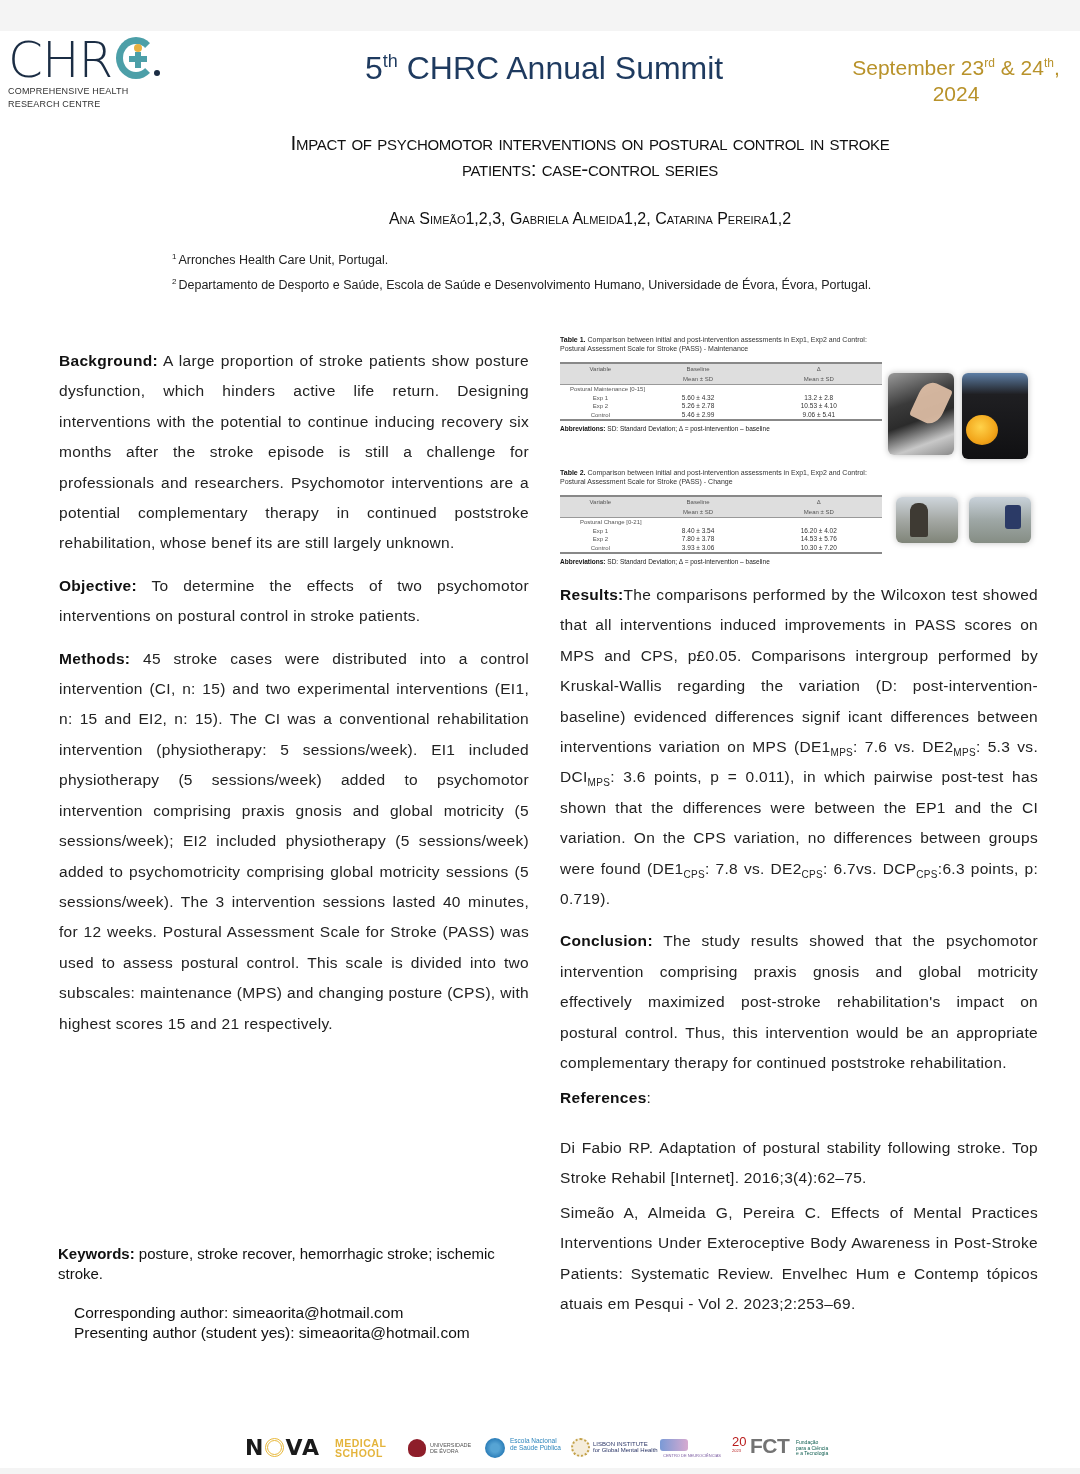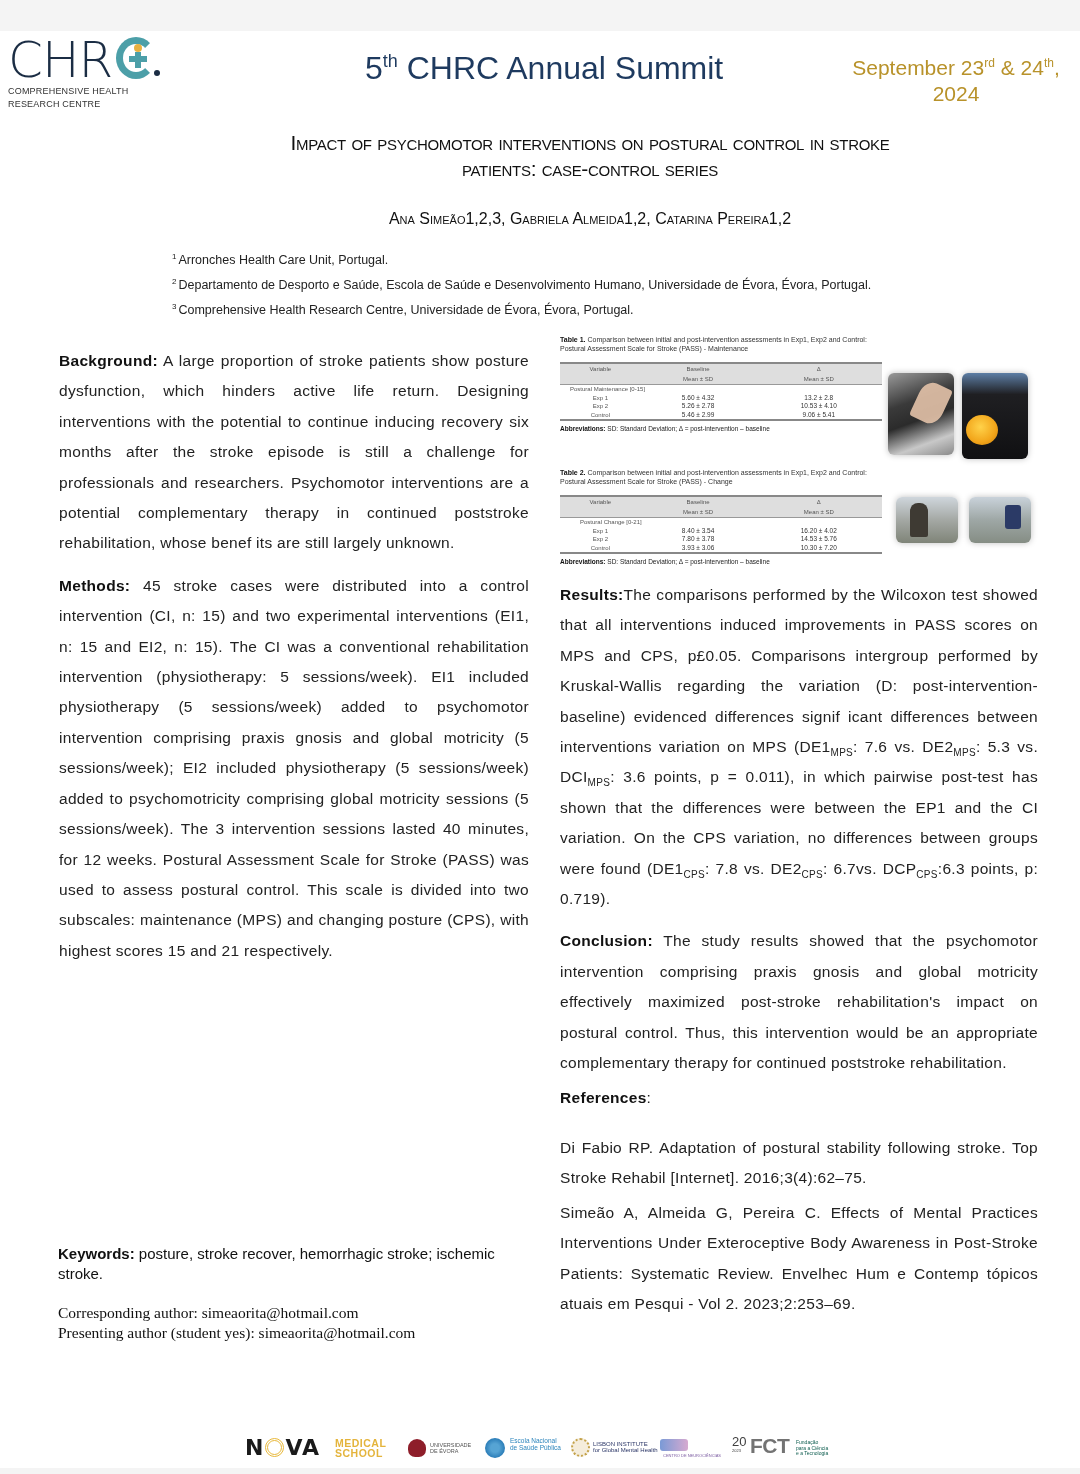--- a/index.html
+++ b/index.html
@@ -30,21 +30,21 @@
   .affils sup { font-size: 8px; margin-right: 2px; }
 
   
   .col-left { position: absolute; left: 59px; top: 346px; width: 470px; }
   .col-right { position: absolute; left: 560px; top: 580px; width: 478px; }
   .para { font-size: 15.5px; line-height: 30.4px; color: #222; text-align: justify; margin-bottom: 12px; letter-spacing: 0.3px; }
   .para b { color: #111; font-weight: bold; }
   .para sub { font-size: 10px; vertical-align: -4px; line-height: 0; }
 
   .keywords { position: absolute; left: 58px; top: 1244px; width: 470px; font-size: 15px; line-height: 20px; color: #111; }
-  .contact { position: absolute; left: 58px; top: 1303px; width: 480px; font-size: 15.5px; line-height: 20px; color: #111; font-family: Liberation Serif, serif; }
+  .contact { position: absolute; left: 74px; top: 1303px; width: 480px; font-size: 15.5px; line-height: 20px; color: #111; }
 
   
   .tbl-block { position: absolute; left: 560px; width: 322px; }
   .tbl-cap { font-size: 7px; line-height: 9px; color: #333; }
   .tbl-cap b { color: #111; }
   table.data { width: 322px; border-collapse: collapse; margin-top: 9px; font-size: 6px; color: #555; }
   table.data thead tr { background: #dedede; }
   table.data thead th { font-weight: normal; text-align: center; padding: 1px 2px; line-height: 8px; }
   table.data thead { border-top: 2px solid #888; border-bottom: 1px solid #999; }
   table.data tbody { border-bottom: 2px solid #888; }
@@ -71,21 +71,21 @@
   .nova-o { display: inline-block; width: 19px; height: 19px; border: 3px double #e8b83a; border-radius: 50%; vertical-align: -2px; margin: 0 1px; }
   .medical { position: absolute; left: 90px; top: 5px; font-size: 10.5px; line-height: 10px; color: #e4b43c; font-weight: bold; letter-spacing: 0.5px; }
   .uevora-mark { position: absolute; left: 163px; top: 6px; width: 18px; height: 18px; background: #8e1e2a; border-radius: 50% 50% 40% 40%; }
   .uevora { position: absolute; left: 185px; top: 9px; font-size: 5.5px; line-height: 6px; color: #555; }
   .ensp-mark { position: absolute; left: 240px; top: 5px; width: 20px; height: 20px; border-radius: 50%; background: radial-gradient(circle, #56a4d4 30%, #2b7db8 70%); }
   .ensp { position: absolute; left: 265px; top: 4px; font-size: 6.5px; line-height: 7px; color: #2b84bb; }
   .lisbon-mark { position: absolute; left: 326px; top: 5px; width: 19px; height: 19px; border-radius: 50%; border: 2px dotted #c4a24a; background: #f5eddc; }
   .lisbon { position: absolute; left: 348px; top: 8px; font-size: 6px; line-height: 6px; color: #2a3566; }
   .cnc-mark { position: absolute; left: 415px; top: 6px; width: 28px; height: 12px; border-radius: 3px; background: linear-gradient(90deg, #7a9ad6, #d6aad0); }
   .cnc { position: absolute; left: 418px; top: 20px; font-size: 4px; color: #7a5aa0; }
-  .fct20 { position: absolute; left: 487px; top: 2px; font-size: 13px; line-height: 13px; color: #404040; }
+  .fct20 { position: absolute; left: 487px; top: 2px; font-size: 13px; line-height: 13px; color: #b91c1c; }
   .fct20 small { display: block; font-size: 4px; line-height: 5px; }
   .fct { position: absolute; left: 505px; top: 1px; font-size: 21px; font-weight: bold; color: #737373; letter-spacing: -0.5px; }
   .fct-sub { position: absolute; left: 551px; top: 7px; font-size: 5px; line-height: 5.5px; color: #0d5d4f; }
 </style>
 </head>
 <body>
 
 <div class="topbar"></div>
 
 <div class="logo">
@@ -111,25 +111,25 @@
 <div class="title">
   <div>Impact of psychomotor interventions on postural control in stroke</div>
   <div>patients: case-control series</div>
 </div>
 
 <div class="authors">Ana Simeão1,2,3, Gabriela Almeida1,2, Catarina Pereira1,2</div>
 
 <div class="affils">
   <div><sup>1</sup><span>Arronches Health Care Unit, Portugal.</span></div>
   <div><sup>2</sup><span>Departamento de Desporto e Saúde, Escola de Saúde e Desenvolvimento Humano, Universidade de Évora, Évora, Portugal.</span></div>
-  <div><sup>3</sup><span>Comprehensive Health Research Centre, Universidade de Évora, Évora, Portugal.</span></div>
 </div>
 
 <div class="col-left">
   <p class="para"><b>Background:</b><span> A large proportion of stroke patients show posture dysfunction, which hinders active life return. Designing interventions with the potential to continue inducing recovery six months after the stroke episode is still a challenge for professionals and researchers. Psychomotor interventions are a potential complementary therapy in continued poststroke rehabilitation, whose benef its are still largely unknown.</span></p>
+  <p class="para"><b>Objective:</b><span> To determine the effects of two psychomotor interventions on postural control in stroke patients.</span></p>
   <p class="para"><b>Methods:</b><span> 45 stroke cases were distributed into a control intervention (CI, n: 15) and two experimental interventions (EI1, n: 15 and EI2, n: 15). The CI was a conventional rehabilitation intervention (physiotherapy: 5 sessions/week). EI1 included physiotherapy (5 sessions/week) added to psychomotor intervention comprising praxis gnosis and global motricity (5 sessions/week); EI2 included physiotherapy (5 sessions/week) added to psychomotricity comprising global motricity sessions (5 sessions/week). The 3 intervention sessions lasted 40 minutes, for 12 weeks. Postural Assessment Scale for Stroke (PASS) was used to assess postural control. This scale is divided into two subscales: maintenance (MPS) and changing posture (CPS), with highest scores 15 and 21 respectively.</span></p>
 </div>
 
 <div class="keywords"><b>Keywords:</b><span> posture, stroke recover, hemorrhagic stroke; ischemic stroke.</span></div>
 
 <div class="contact">
   <div>Corresponding author: simeaorita@hotmail.com</div>
   <div>Presenting author (student yes): simeaorita@hotmail.com</div>
 </div>
 

